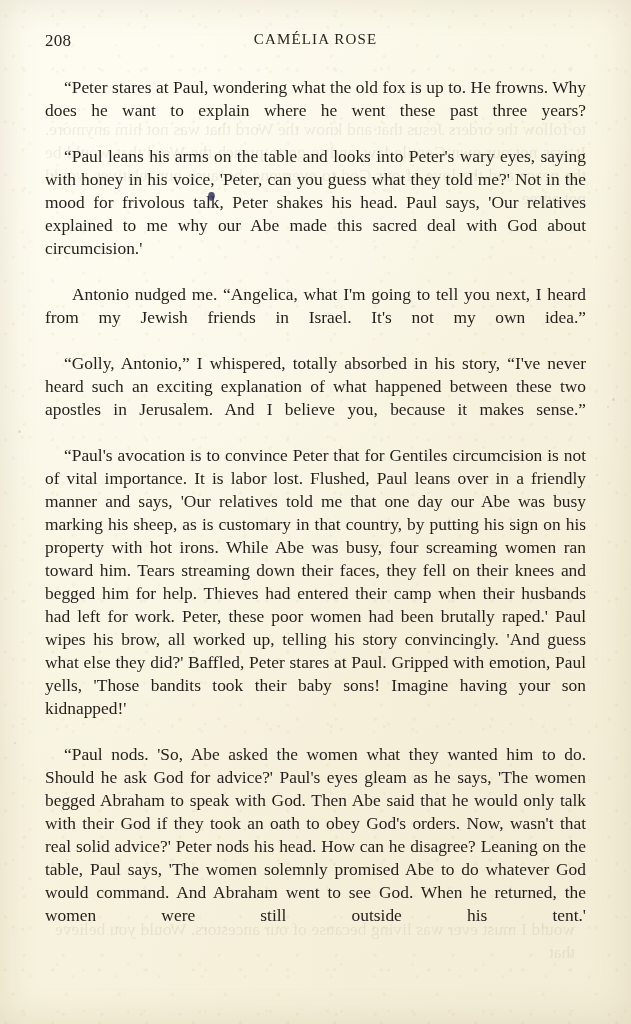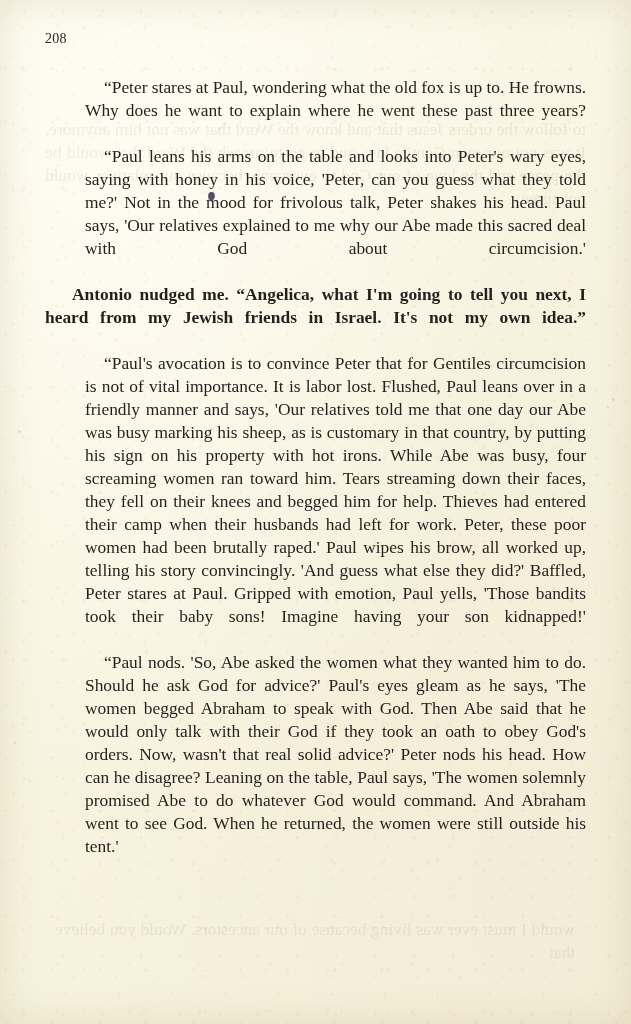--- a/index.html
+++ b/index.html
@@ -71,21 +71,21 @@
     position: absolute;
     left: 45px;
     top: 31px;
     width: 541px;
     height: 22px;
   }
   .folio {
     position: absolute;
     left: 0;
     top: 0;
-    font-size: 14px;
+    font-size: 17px;
     letter-spacing: 0.3px;
     color: #2a2521;
   }
   .book-title {
     position: absolute;
     left: 0;
     right: 0;
     top: 0;
     text-align: center;
     font-size: 15px;
@@ -105,25 +105,23 @@
     text-justify: inter-word;
     color: #231f1c;
     hyphens: none;
   }
   .body-text p {
     margin: 0;
     text-indent: 0;
   }
   .body-text p.indent {
     text-indent: 19px;
-    margin-left: 40px;
   }
   .body-text p.indent-wide {
     text-indent: 27px;
-    font-weight: bold;
   }
   
   .body-text p::after {
     content: "";
     display: inline-block;
     width: 100%;
   }
   em.thought {
     font-style: italic;
   }
@@ -162,26 +160,28 @@
 
   <div class="bleed">
     <div class="bleed-body">to follow the orders Jesus that and know the Word that was not him anymore. It was not our own Gentile law, and to go to preach the Word that would be the peace and the love of our God to everyone, because our relatives would not agree</div>
     <div class="bleed-foot">would I must ever was living because of our ancestors. Would you believe that</div>
   </div>
 
   <div class="grain"></div>
 
   <div class="running-head">
     <span class="folio">208</span>
+    <span class="book-title">CAMÉLIA ROSE</span>
   </div>
 
   <div class="body-text">
     <p class="indent">“Peter stares at Paul, wondering what the old fox is up to. He frowns. Why does he want to explain where he went these past three years?</p>
     <p class="indent">“Paul leans his arms on the table and looks into Peter's wary eyes, saying with honey in his voice, 'Peter, can you guess what they told me?' Not in the mood for frivolous talk, Peter shakes his head. Paul says, 'Our relatives explained to me why our Abe made this sacred deal with God about circumcision.'</p>
     <p class="indent-wide">Antonio nudged me. “Angelica, what I'm going to tell you next, I heard from my Jewish friends in Israel. It's not my own idea.”</p>
+    <p class="indent">“Golly, Antonio,” I whispered, totally absorbed in his story, “I've never heard such an exciting explanation of what happened between these two apostles in Jerusalem. And I believe you, because it makes sense.”</p>
     <p class="indent">“Paul's avocation is to convince Peter that for Gentiles circumcision is not of vital importance. It is labor lost. Flushed, Paul leans over in a friendly manner and says, 'Our relatives told me that one day our Abe was busy marking his sheep, as is customary in that country, by putting his sign on his property with hot irons. While Abe was busy, four screaming women ran toward him. Tears streaming down their faces, they fell on their knees and begged him for help. Thieves had entered their camp when their husbands had left for work. Peter, these poor women had been brutally raped.' Paul wipes his brow, all worked up, telling his story convincingly. 'And guess what else they did?' Baffled, Peter stares at Paul. Gripped with emotion, Paul yells, 'Those bandits took their baby sons! Imagine having your son kidnapped!'</p>
     <p class="indent">“Paul nods. 'So, Abe asked the women what they wanted him to do. Should he ask God for advice?' Paul's eyes gleam as he says, 'The women begged Abraham to speak with God. Then Abe said that he would only talk with their God if they took an oath to obey God's orders. Now, wasn't that real solid advice?' Peter nods his head. How can he disagree? Leaning on the table, Paul says, 'The women solemnly promised Abe to do whatever God would command. And Abraham went to see God. When he returned, the women were still outside his tent.'</p>
 
   </div>
 
   <div class="inkblot"></div>
   <div class="speck" style="left:612px; top:398px; width:3px; height:3px;"></div>
   <div class="speck" style="left:607px; top:406px; width:2px; height:2px;"></div>
   <div class="speck" style="left:18px; top:430px; width:3px; height:3px;"></div>
   <div class="speck" style="left:596px; top:474px; width:2px; height:2px;"></div>

